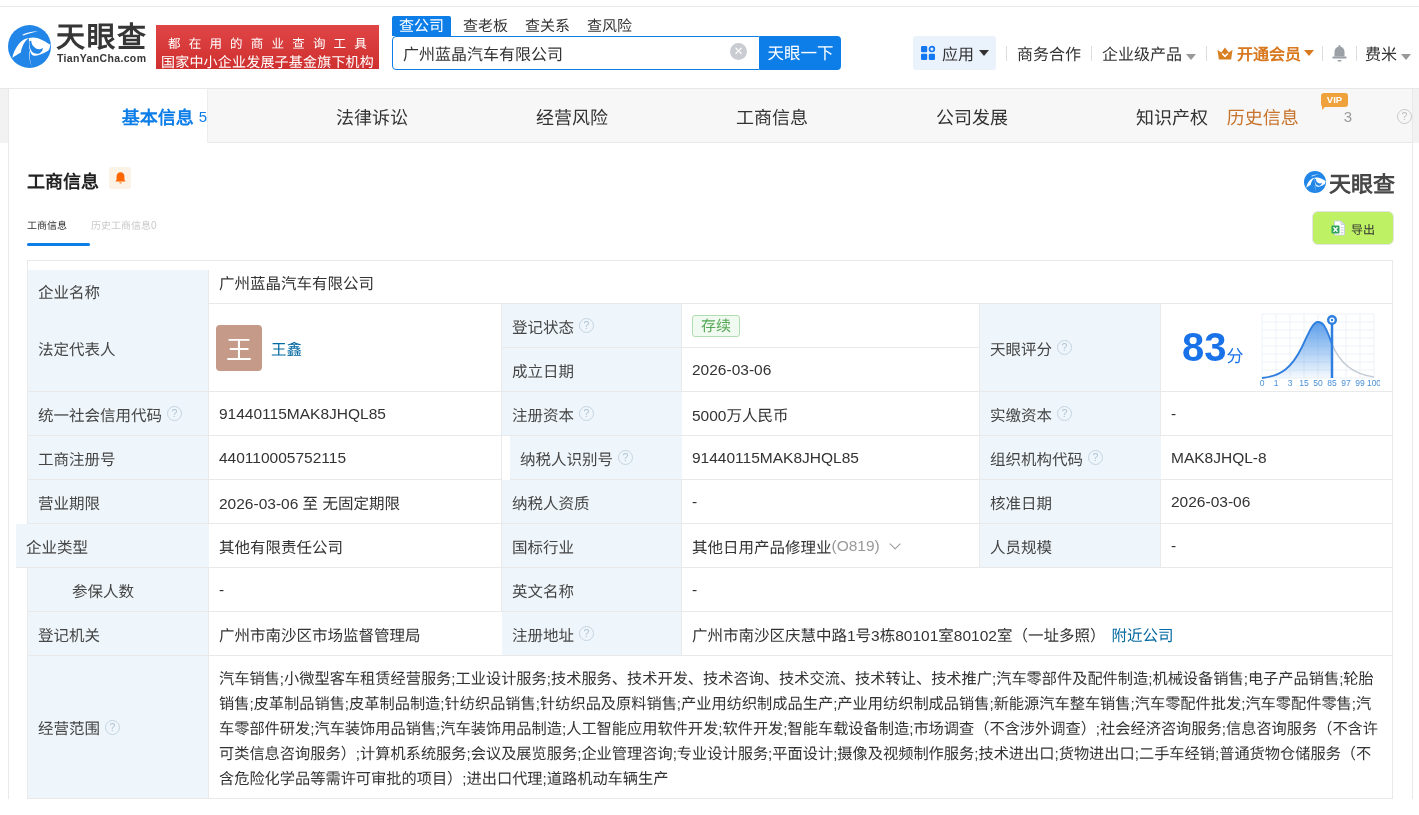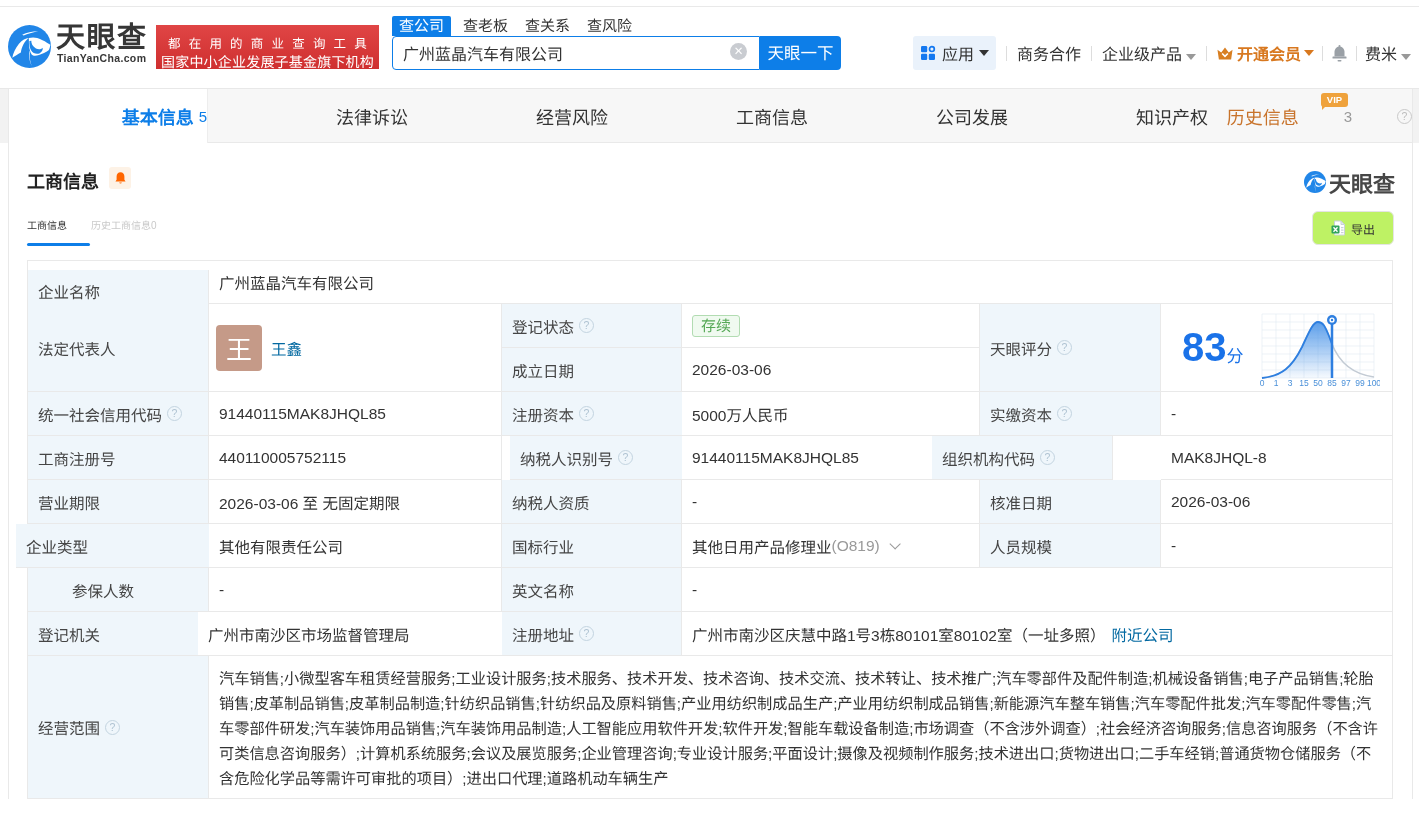--- a/index.html
+++ b/index.html
@@ -224,21 +224,21 @@
 <div class="cell val" style="left:209px; top:392px; width:293px; height:44px;">91440115MAK8JHQL85</div>
 <div class="cell lab" style="left:502px; top:392px; width:184px; height:44px;">注册资本<span class="q">?</span></div>
 <div class="cell val" style="left:682px; top:392px; width:298px; height:44px;">5000万人民币</div>
 <div class="cell lab" style="left:980px; top:392px; width:181px; height:44px;">实缴资本<span class="q">?</span></div>
 <div class="cell val" style="left:1161px; top:392px; width:232px; height:44px;">-</div>
 
 <div class="cell lab" style="left:28px; top:436px; width:181px; height:44px;">工商注册号</div>
 <div class="cell val" style="left:209px; top:436px; width:293px; height:44px;">440110005752115</div>
 <div class="cell lab" style="left:510px; top:436px; width:180px; height:44px;">纳税人识别号<span class="q">?</span></div>
 <div class="cell val" style="left:682px; top:436px; width:298px; height:44px;">91440115MAK8JHQL85</div>
-<div class="cell lab" style="left:932px; top:436px; width:181px; height:44px;">组织机构代码<span class="q">?</span></div>
+<div class="cell lab" style="left:980px; top:436px; width:208px; height:44px;">组织机构代码<span class="q">?</span></div>
 <div class="cell val" style="left:1161px; top:436px; width:232px; height:44px;">MAK8JHQL-8</div>
 
 <div class="cell lab" style="left:28px; top:480px; width:181px; height:44px;">营业期限</div>
 <div class="cell val" style="left:209px; top:480px; width:293px; height:44px;">2026-03-06 至 无固定期限</div>
 <div class="cell lab" style="left:502px; top:480px; width:180px; height:44px;">纳税人资质</div>
 <div class="cell val" style="left:682px; top:480px; width:298px; height:44px;">-</div>
 <div class="cell lab" style="left:980px; top:480px; width:181px; height:44px;">核准日期</div>
 <div class="cell val" style="left:1161px; top:480px; width:232px; height:44px;">2026-03-06</div>
 
 <div class="cell lab" style="left:16px; top:524px; width:212px; height:44px;">企业类型</div>
@@ -247,20 +247,20 @@
 <div class="cell val" style="left:682px; top:524px; width:298px; height:44px;">其他日用产品修理业<span class="gray">(O819)</span><span class="chev"></span></div>
 <div class="cell lab" style="left:980px; top:524px; width:181px; height:44px;">人员规模</div>
 <div class="cell val" style="left:1161px; top:524px; width:232px; height:44px;">-</div>
 
 <div class="cell lab" style="left:28px; top:568px; width:181px; height:44px;padding-left:44px;">参保人数</div>
 <div class="cell val" style="left:209px; top:568px; width:293px; height:44px;">-</div>
 <div class="cell lab" style="left:502px; top:568px; width:180px; height:44px;">英文名称</div>
 <div class="cell val" style="left:682px; top:568px; width:711px; height:44px;">-</div>
 
 <div class="cell lab" style="left:28px; top:612px; width:181px; height:44px;">登记机关</div>
-<div class="cell val" style="left:198px; top:612px; width:327px; height:44px;">广州市南沙区市场监督管理局</div>
+<div class="cell val" style="left:209px; top:612px; width:327px; height:44px;">广州市南沙区市场监督管理局</div>
 <div class="cell lab" style="left:502px; top:612px; width:180px; height:44px;">注册地址<span class="q">?</span></div>
 <div class="cell val" style="left:682px; top:612px; width:711px; height:44px;">广州市南沙区庆慧中路1号3栋80101室80102室（一址多照）<a class="blue" style="margin-left:6px;">附近公司</a></div>
 
 <div class="cell lab" style="left:28px; top:656px; width:181px; height:143px;">经营范围<span class="q">?</span></div>
 <div class="cell val" id="bizscope" style="left:209px; top:656px; width:1184px; height:143px;">
     <div id="bsin">汽车销售;小微型客车租赁经营服务;工业设计服务;技术服务、技术开发、技术咨询、技术交流、技术转让、技术推广;汽车零部件及配件制造;机械设备销售;电子产品销售;轮胎销售;皮革制品销售;皮革制品制造;针纺织品销售;针纺织品及原料销售;产业用纺织制成品生产;产业用纺织制成品销售;新能源汽车整车销售;汽车零配件批发;汽车零配件零售;汽车零部件研发;汽车装饰用品销售;汽车装饰用品制造;人工智能应用软件开发;软件开发;智能车载设备制造;市场调查（不含涉外调查）;社会经济咨询服务;信息咨询服务（不含许可类信息咨询服务）;计算机系统服务;会议及展览服务;企业管理咨询;专业设计服务;平面设计;摄像及视频制作服务;技术进出口;货物进出口;二手车经销;普通货物仓储服务（不含危险化学品等需许可审批的项目）;进出口代理;道路机动车辆生产</div>
   </div>
 
 </body></html>

